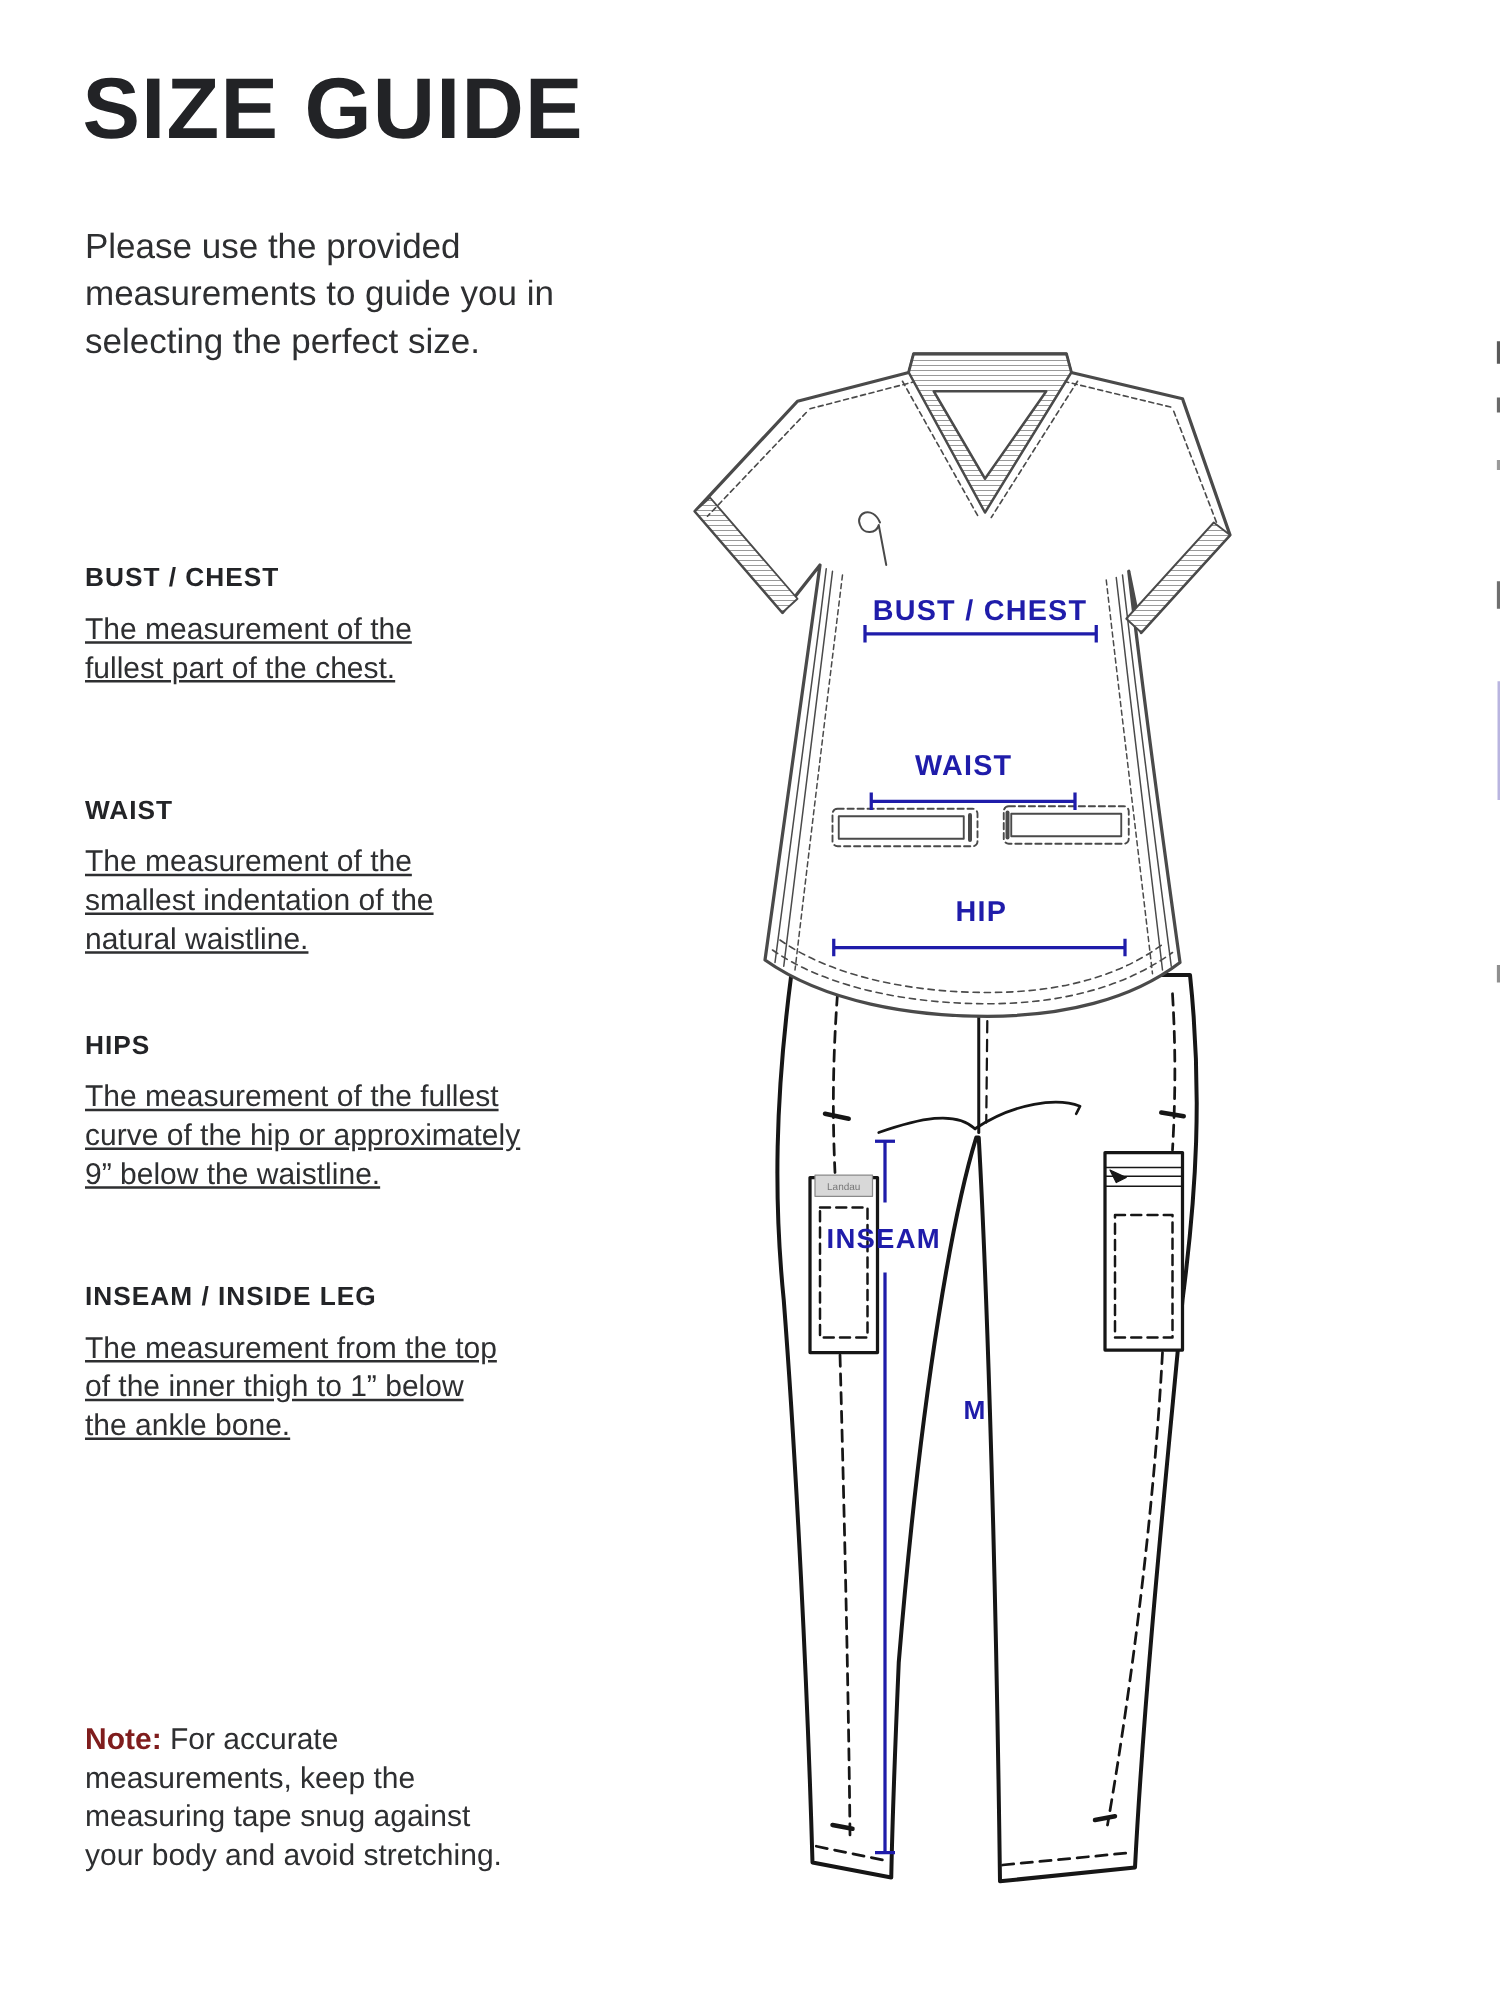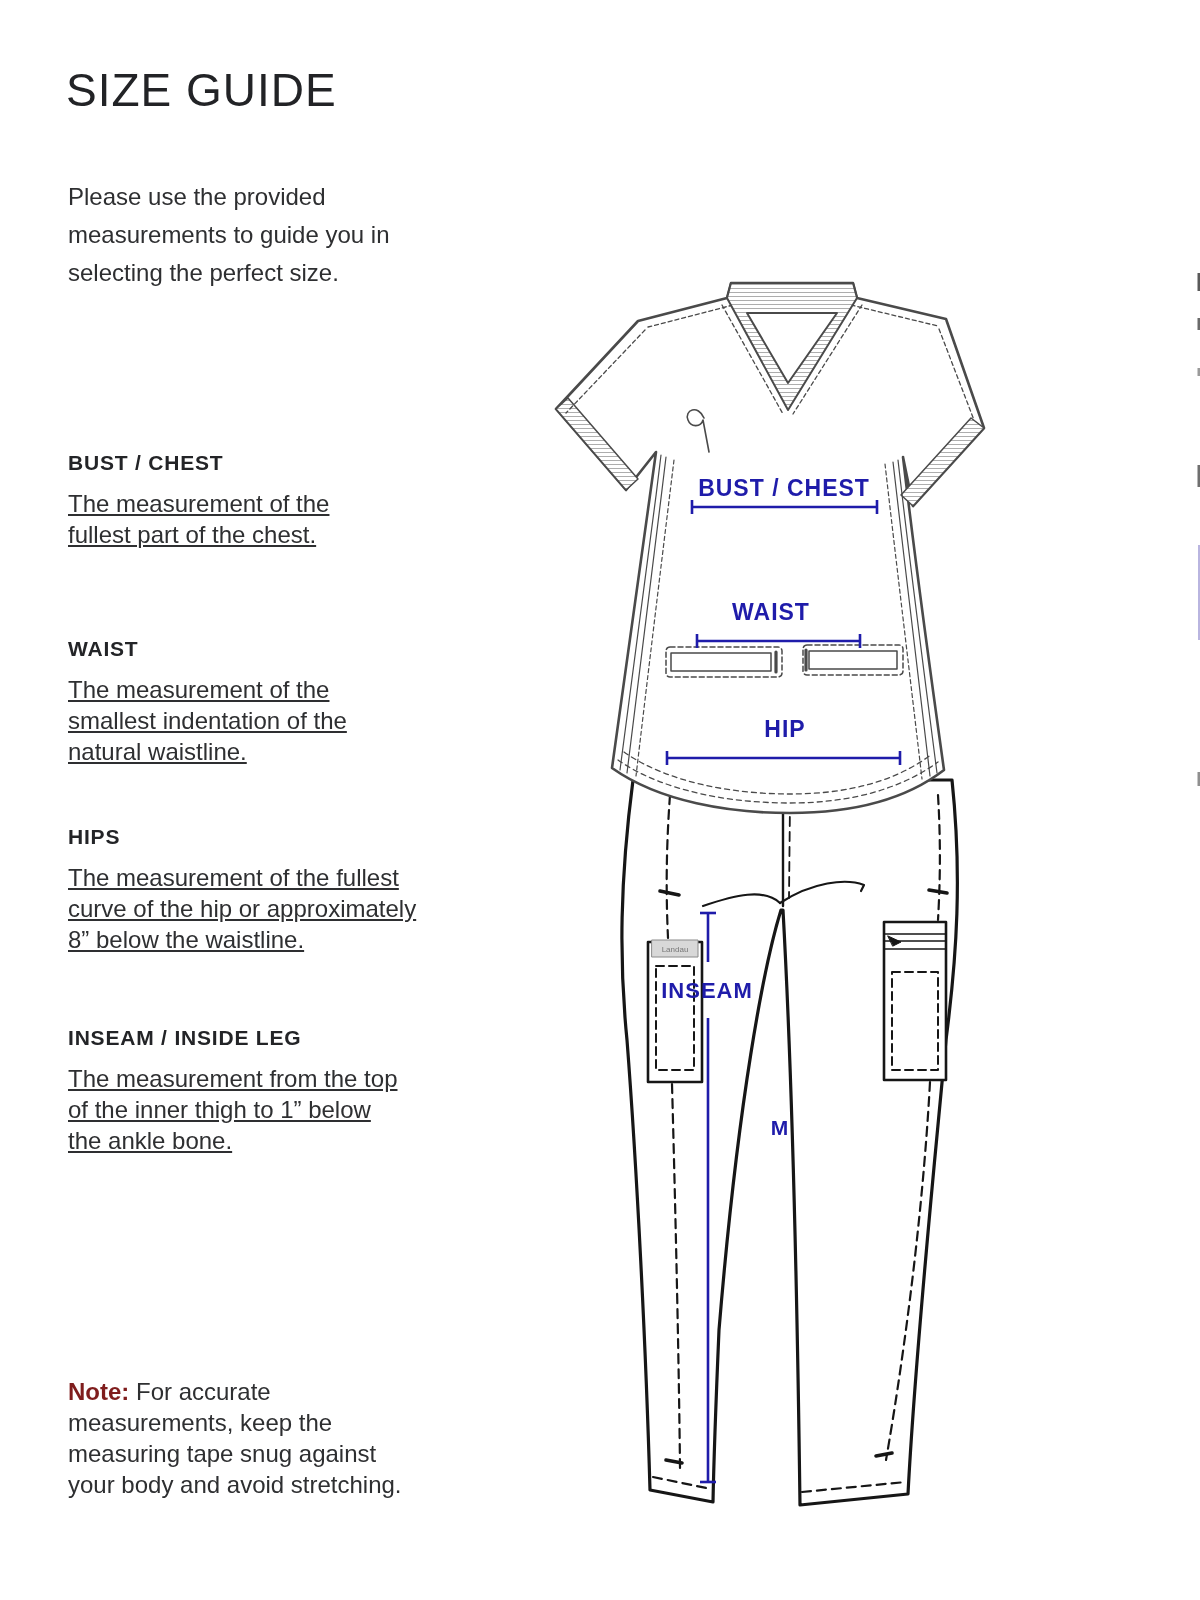--- a/index.html
+++ b/index.html
@@ -2,25 +2,25 @@
 <html><head>
 <meta charset="utf-8">
 <style>
   html,body{margin:0;padding:0;}
   body{
     width:1200px;height:1600px;position:relative;background:#ffffff;
     font-family:"Liberation Sans",sans-serif;color:#2b2b2b;overflow:hidden;
   }
   .abs{position:absolute;}
   .page-title{
-    left:66px;top:66px;font-size:46px;font-weight:normal;letter-spacing:1px;
+    left:66px;top:51px;font-size:69px;font-weight:bold;letter-spacing:1px;
     color:#222326;line-height:1.05;
   }
   .intro{
-    left:68px;top:178px;font-size:24px;line-height:38px;color:#2e2f31;
+    left:68px;top:178px;font-size:28px;line-height:38px;color:#2e2f31;
     white-space:pre-line;width:470px;
   }
   .section{left:68px;width:440px;}
   .section h3{
     margin:0 0 13px 0;font-size:21px;font-weight:bold;letter-spacing:0.8px;
     color:#232427;
   }
   .section p{
     margin:0;font-size:24px;line-height:31px;color:#2e2f31;white-space:pre-line;text-decoration:underline;
   }
@@ -55,21 +55,21 @@
   <h3>WAIST</h3>
   <p>The measurement of the
 smallest indentation of the
 natural waistline.</p>
 </div>
 
 <div class="abs section sec-hips">
   <h3>HIPS</h3>
   <p>The measurement of the fullest
 curve of the hip or approximately
-8” below the waistline.</p>
+9” below the waistline.</p>
 </div>
 
 <div class="abs section sec-inseam">
   <h3>INSEAM / INSIDE LEG</h3>
   <p>The measurement from the top
 of the inner thigh to 1” below
 the ankle bone.</p>
 </div>
 
 <div class="abs note">

